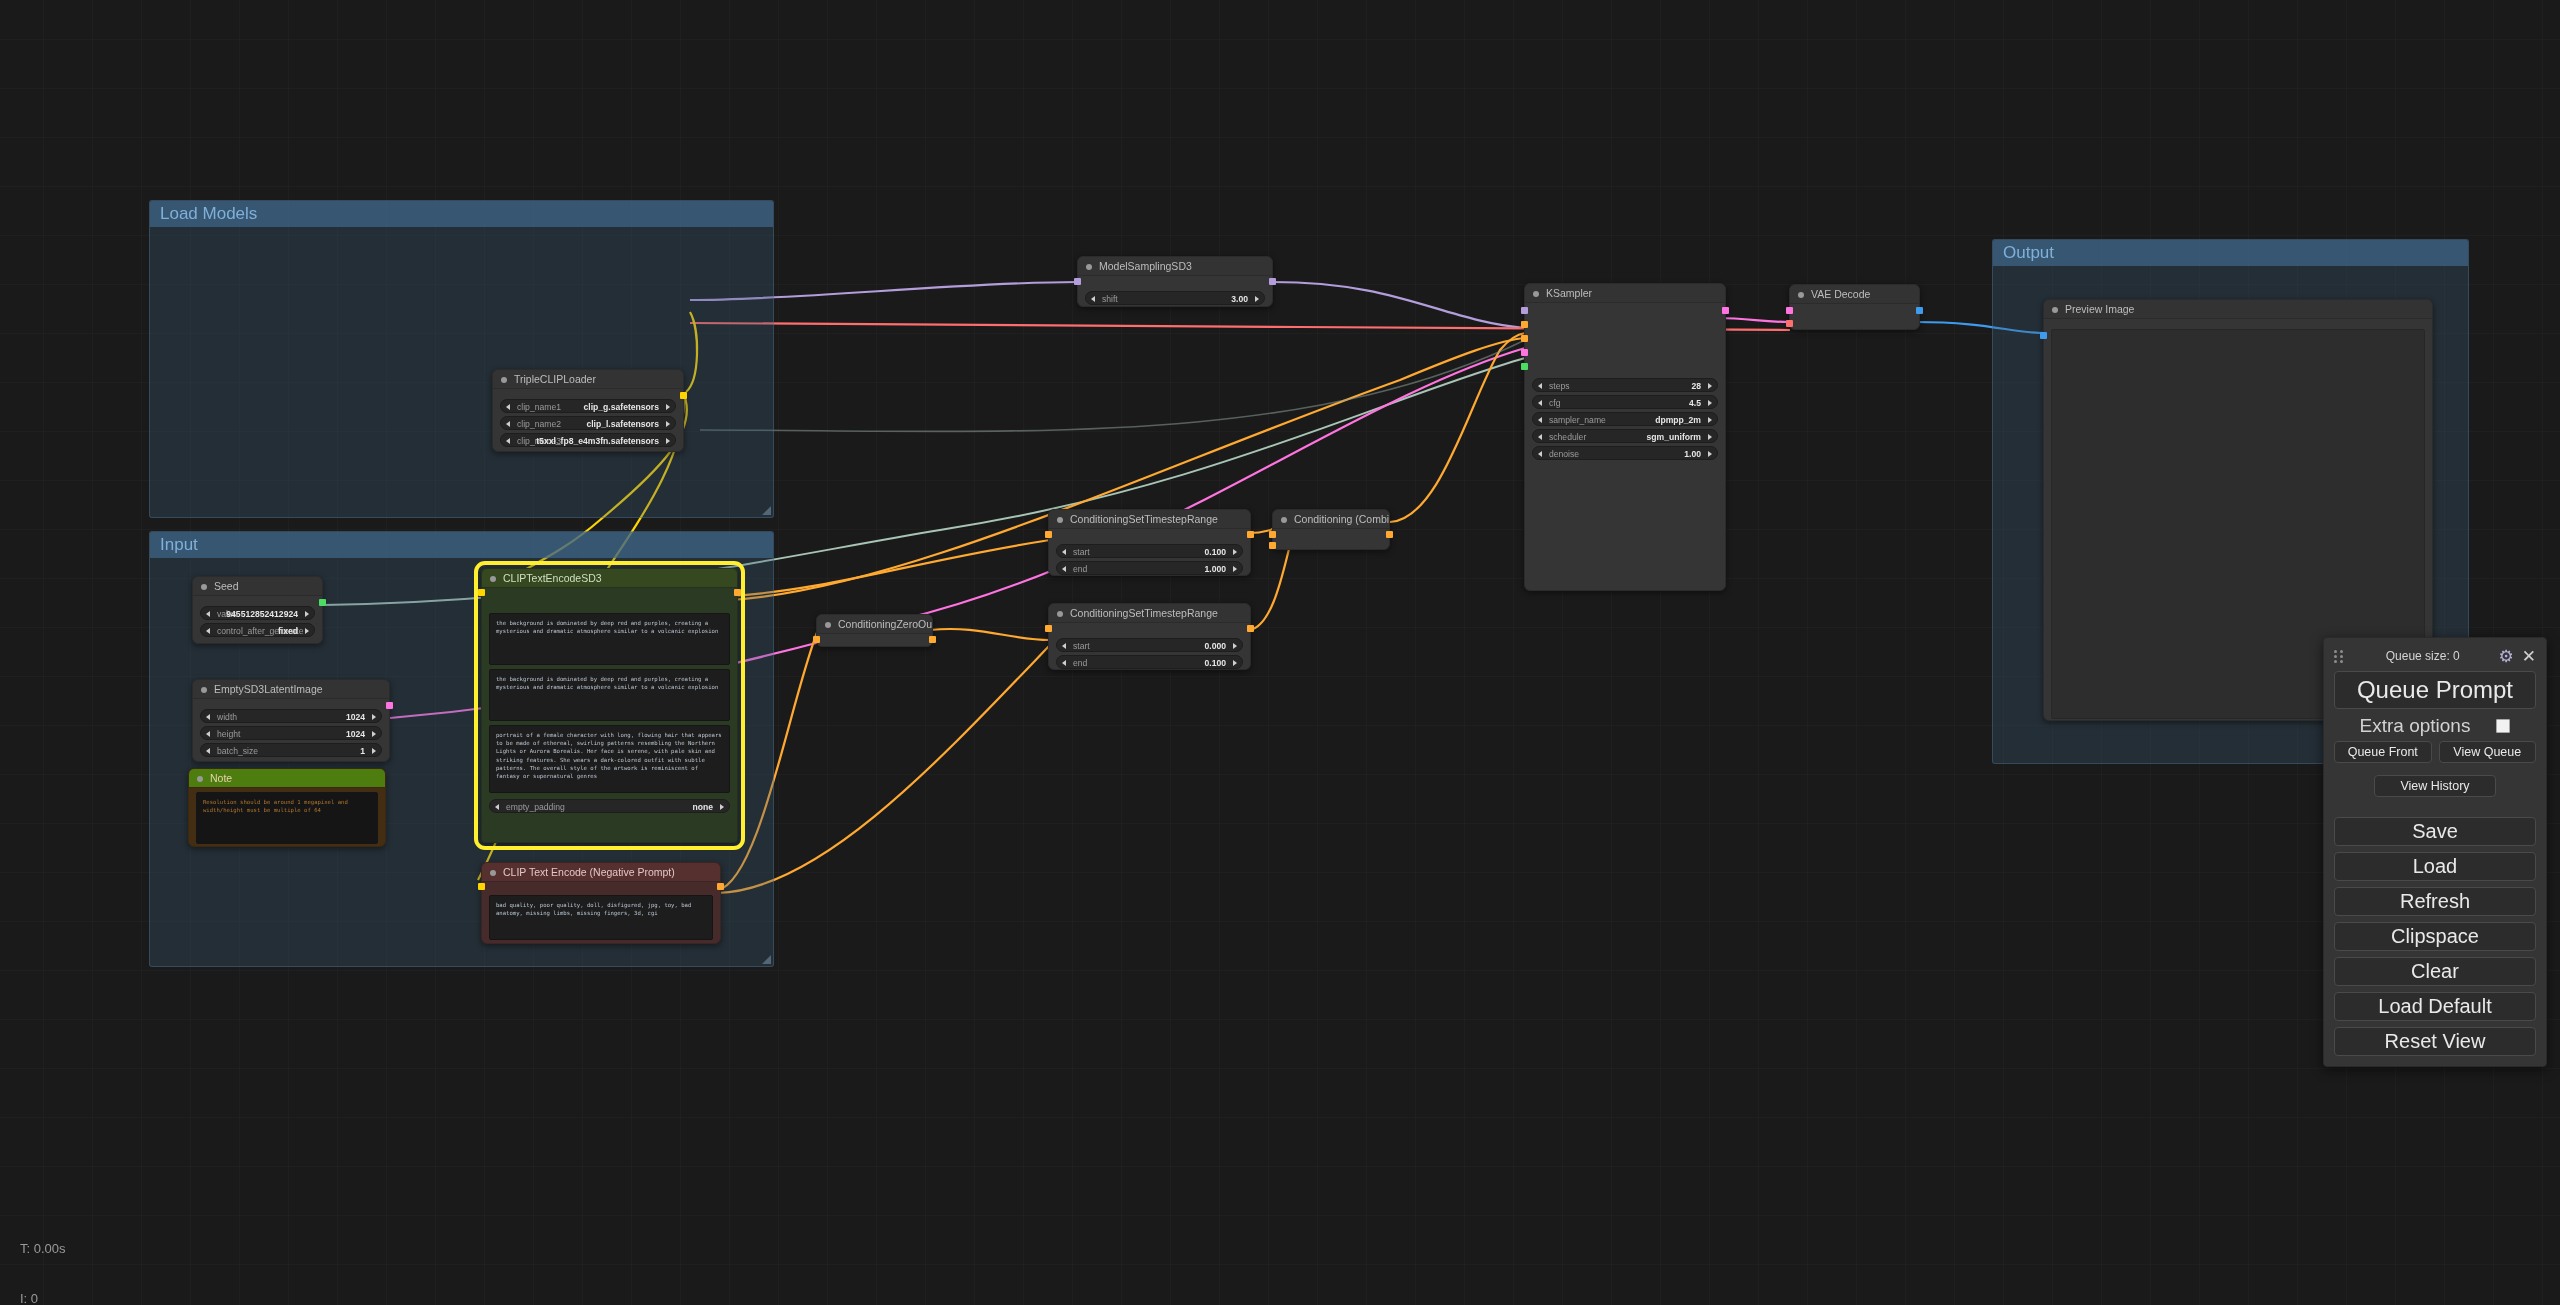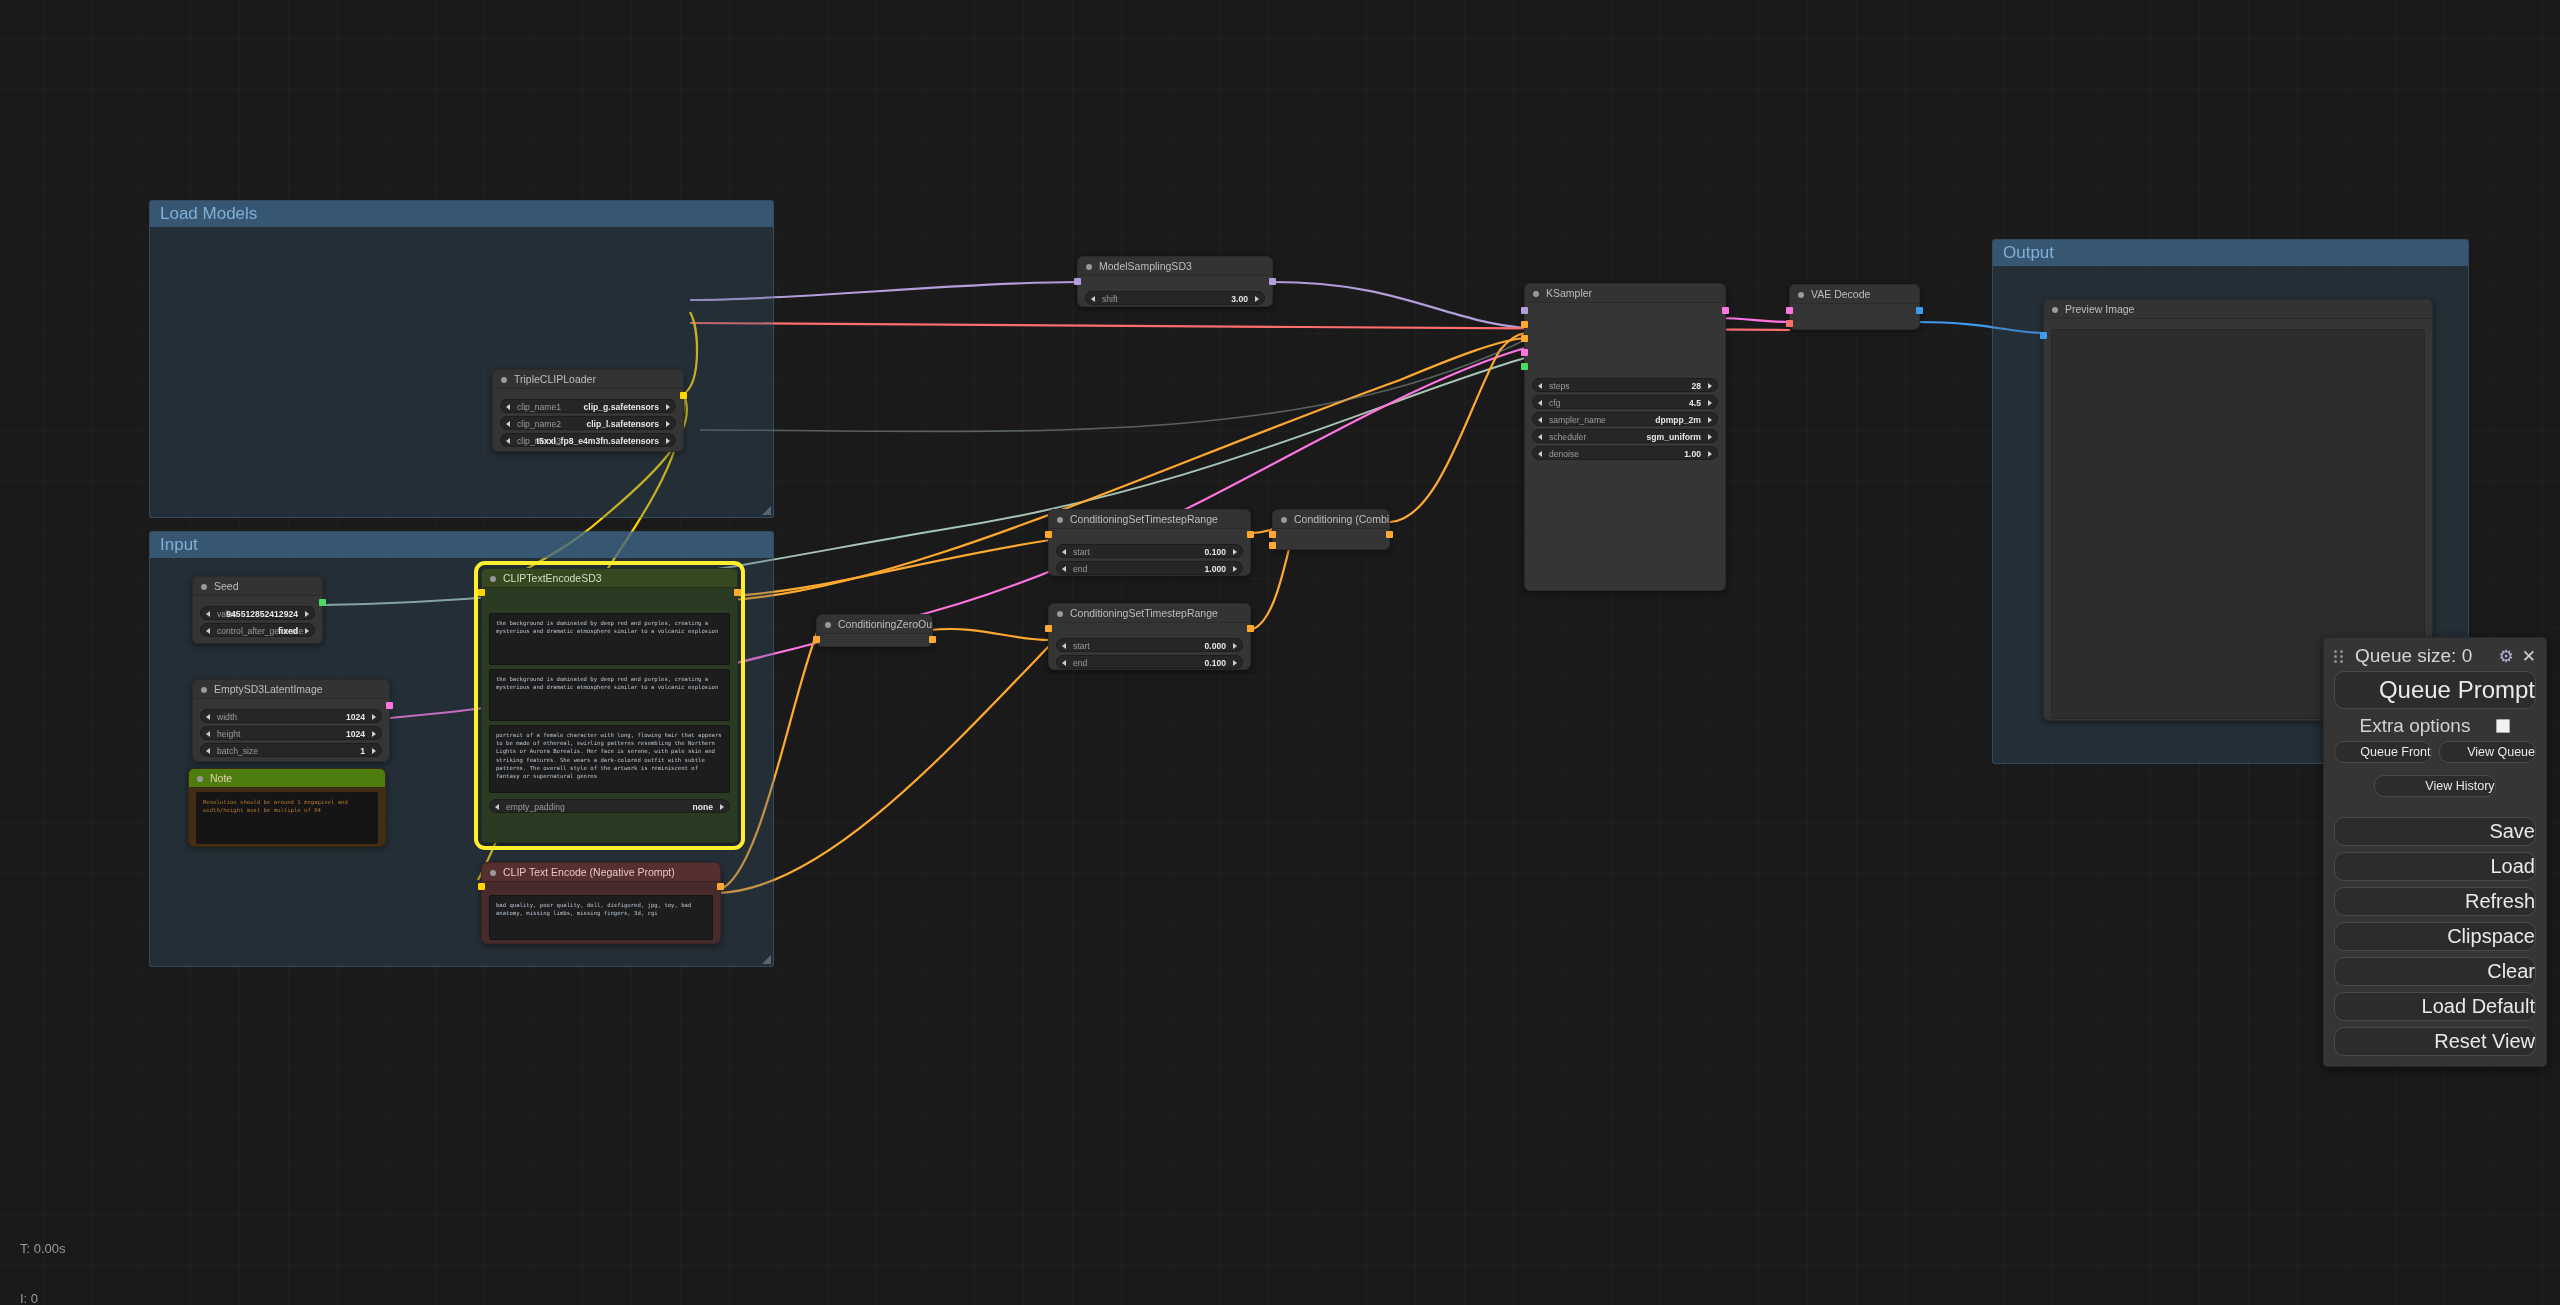--- a/index.html
+++ b/index.html
@@ -166,27 +166,27 @@
   .qp-header {
     display:flex; align-items:center; gap:8px;
     height: 24px;
   }
   .qp-drag {
     width:11px; height:13px;
     display:grid; grid-template-columns:repeat(2,3px); grid-template-rows:repeat(3,3px);
     gap:2px 3px; margin-right:2px;
   }
   .qp-drag i { background:#8d8d8d; border-radius:50%; width:3px; height:3px; display:block;}
-  .qp-title { flex:1; text-align:left; color:#d5d5d5; font-size:19px; white-space:nowrap; }
+  .qp-title { flex:1; text-align:center; color:#d5d5d5; font-size:12px; white-space:nowrap; }
   .qp-gear, .qp-close { color:#cfcfcf; font-size:17px; cursor:pointer; line-height:1; }
   .qp-gear { color:#b7b0d8; }
   .qp-btn {
     display:block; width:100%;
-    background:#2c2c2c; border:1px solid #4a4a4a; border-radius:10px;
-    color:#e9e9e9; text-align:right; cursor:pointer;
+    background:#2c2c2c; border:1px solid #4a4a4a; border-radius:4px;
+    color:#e9e9e9; text-align:center; cursor:pointer;
   }
   #btn-queue-prompt { font-size:24px; padding:4px 0; margin-top:3px; }
   .qp-extra {
     display:flex; align-items:center; justify-content:center; gap:26px;
     color:#d2d2d2; font-size:19px; padding:6px 0 4px 0;
   }
   .qp-check { width:14px; height:14px; background:#f2f2f2; border:1px solid #a8a8a8; border-radius:1px; }
   .qp-row2 { display:flex; gap:7px; }
   .qp-row2 .qp-btn { font-size:12.5px; padding:3px 0; }
   #btn-view-history { font-size:12.5px; padding:3px 0; width:60%; margin:12px auto 0 auto; }

